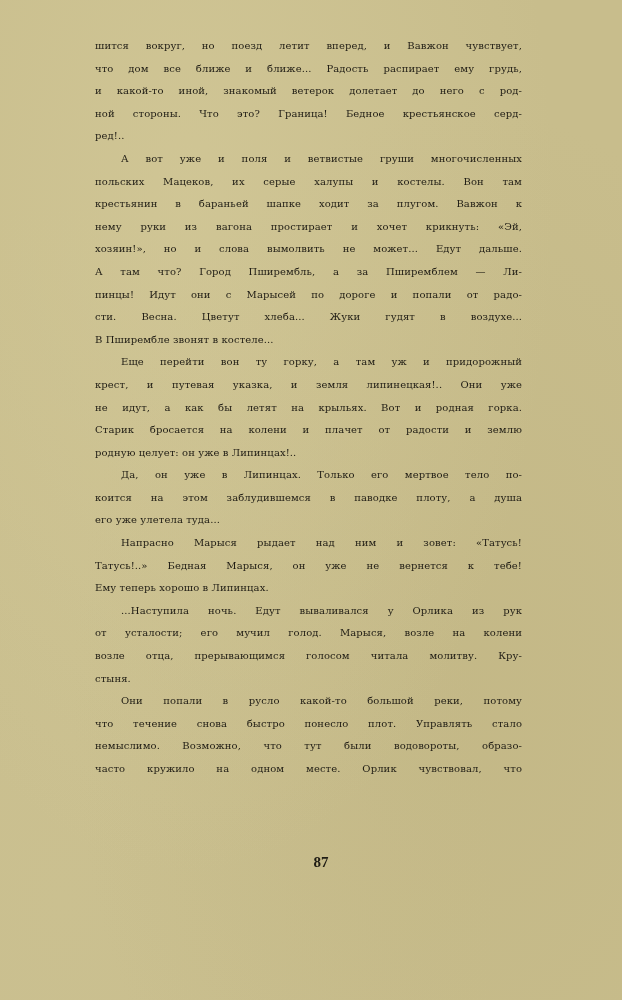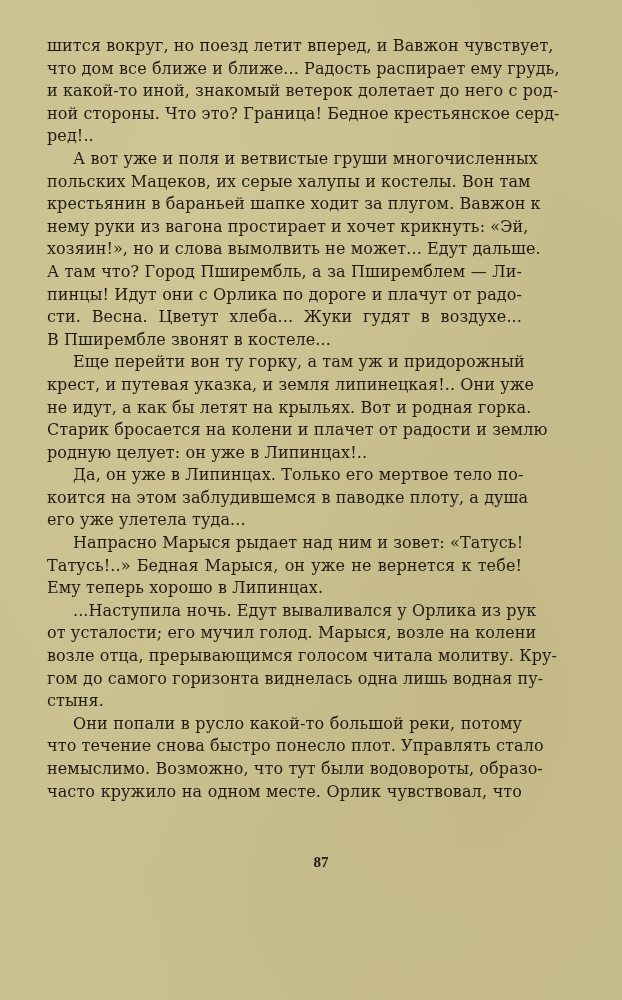--- a/index.html
+++ b/index.html
@@ -12,26 +12,27 @@
       radial-gradient(ellipse at 10% 90%, rgba(205,195,148,0.5), rgba(0,0,0,0) 55%);
     position: relative;
     font-family: "DejaVu Serif", serif;
     color: #1f1c14;
   }
   .page { position: absolute; left: 47px; top: 35px; width: 475px; }
   .line {
     display: block;
     height: 22.6px;
     line-height: 22.6px;
-    font-size: 16px;
+    font-size: 10px;
     white-space: nowrap;
     text-align: justify;
     text-align-last: justify;
     letter-spacing: 0.1px;
     word-spacing: 0px;
+    margin-left: 48px;
   }
   .line.last { text-align-last: left; }
   .line.indent { padding-left: 26px; }
   .page-number {
     position: absolute; left: 0; width: 622px; top: 854px;
     text-align: center; font-size: 15px; font-weight: bold;
     font-family: "Liberation Serif", serif;
     color: #1f1c14;
     padding-right: 54px; box-sizing: border-box; margin-left: 37px;
   }
@@ -47,21 +48,21 @@
     <span class="line">ной стороны. Что это? Граница! Бедное крестьянское серд-</span>
     <span class="line last">ред!..</span>
   </div>
   <div>
     <span class="line indent">А вот уже и поля и ветвистые груши многочисленных</span>
     <span class="line">польских Мацеков, их серые халупы и костелы. Вон там</span>
     <span class="line">крестьянин в бараньей шапке ходит за плугом. Вавжон к</span>
     <span class="line">нему руки из вагона простирает и хочет крикнуть: «Эй,</span>
     <span class="line">хозяин!», но и слова вымолвить не может... Едут дальше.</span>
     <span class="line">А там что? Город Пширембль, а за Пширемблем — Ли-</span>
-    <span class="line">пинцы! Идут они с Орлика по дороге и плачут от радо-</span>
+    <span class="line">пинцы! Идут они с Марысей по дороге и попали от радо-</span>
     <span class="line">сти. Весна. Цветут хлеба... Жуки гудят в воздухе...</span>
     <span class="line last">В Пширембле звонят в костеле...</span>
   </div>
   <div>
     <span class="line indent">Еще перейти вон ту горку, а там уж и придорожный</span>
     <span class="line">крест, и путевая указка, и земля липинецкая!.. Они уже</span>
     <span class="line">не идут, а как бы летят на крыльях. Вот и родная горка.</span>
     <span class="line">Старик бросается на колени и плачет от радости и землю</span>
     <span class="line last">родную целует: он уже в Липинцах!..</span>
   </div>
@@ -72,21 +73,20 @@
   </div>
   <div>
     <span class="line indent">Напрасно Марыся рыдает над ним и зовет: «Татусь!</span>
     <span class="line">Татусь!..» Бедная Марыся, он уже не вернется к тебе!</span>
     <span class="line last">Ему теперь хорошо в Липинцах.</span>
   </div>
   <div>
     <span class="line indent">...Наступила ночь. Едут вываливался у Орлика из рук</span>
     <span class="line">от усталости; его мучил голод. Марыся, возле на колени</span>
     <span class="line">возле отца, прерывающимся голосом читала молитву. Кру-</span>
-    <span class="line">гом до самого горизонта виднелась одна лишь водная пу-</span>
     <span class="line last">стыня.</span>
   </div>
   <div>
     <span class="line indent">Они попали в русло какой-то большой реки, потому</span>
     <span class="line">что течение снова быстро понесло плот. Управлять стало</span>
     <span class="line">немыслимо. Возможно, что тут были водовороты, образо-</span>
     <span class="line">часто кружило на одном месте. Орлик чувствовал, что</span>
   </div>
 </div>
 

